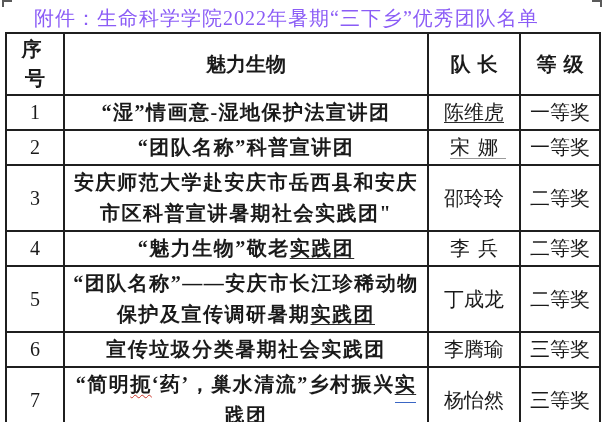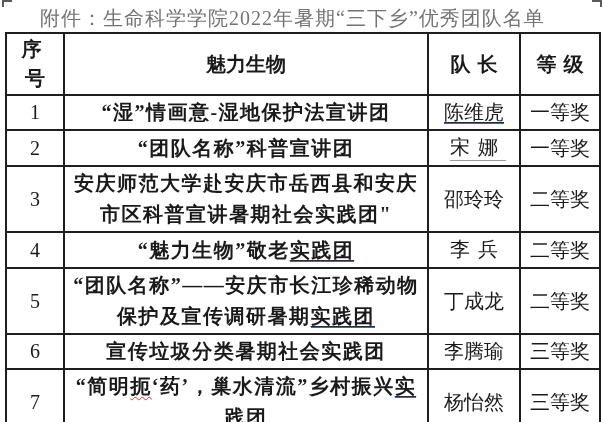--- a/index.html
+++ b/index.html
@@ -19,25 +19,25 @@
     position: absolute;
     top: 0;
     width: 8px;
     height: 5px;
   }
   .corner-mark.tl { left: 2px; border-left: 2px solid #5a5a5a; border-top: 2px solid #5a5a5a; }
   .corner-mark.tr { right: 2px; border-right: 2px solid #5a5a5a; border-top: 2px solid #5a5a5a; }
   .doc-title {
     position: absolute;
     top: 5px;
-    left: 40px;
+    left: 34px;
     font-size: 20px;
     letter-spacing: 1px;
     white-space: nowrap;
-    color: #737373;
+    color: #8b5cf6;
   }
   table.awards {
     position: absolute;
     top: 32px;
     left: 5px;
     width: 594px;
     border-collapse: collapse;
     table-layout: fixed;
   }
   .awards th, .awards td {
@@ -49,29 +49,29 @@
     padding: 1px 2px;
     overflow: hidden;
   }
   .awards th {
     font-family: "Liberation Sans", "DejaVu Sans", sans-serif;
     font-weight: bold;
     line-height: 29px;
   }
   .awards td.cell-team { letter-spacing: 1.5px; font-weight: bold; }
   .spread { letter-spacing: 7px; margin-right: -7px; }
-  .two-char { letter-spacing: 8px; margin-right: -8px; font-family: Liberation Mono, monospace; }
+  .two-char { letter-spacing: 8px; margin-right: -8px; }
   .plain { }
   .link-underline {
     text-decoration: underline;
     text-decoration-color: #2b2b2b;
     text-decoration-thickness: 1px;
     text-underline-offset: 3px;
     border-bottom: 1px solid #3a66c4;
-    padding-bottom: 0;
+    padding-bottom: 7px;
   }
   .faint-underline {
     border-bottom: 1px solid #9a9a9a;
   }
   .spell-wavy {
     text-decoration: underline wavy #c9372c;
     text-decoration-thickness: 1px;
     text-underline-offset: 3px;
   }
 </style>

